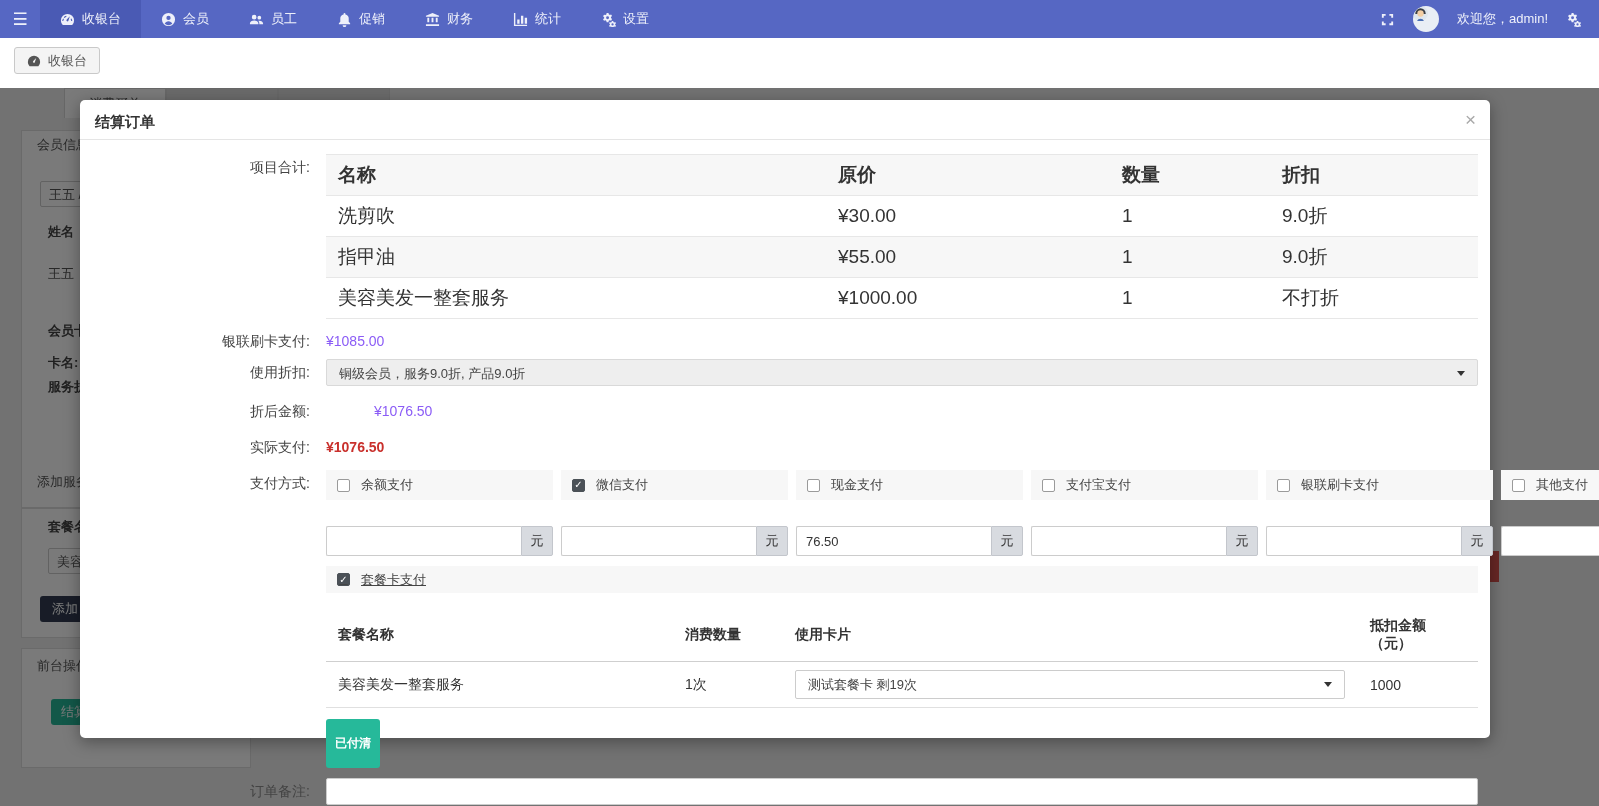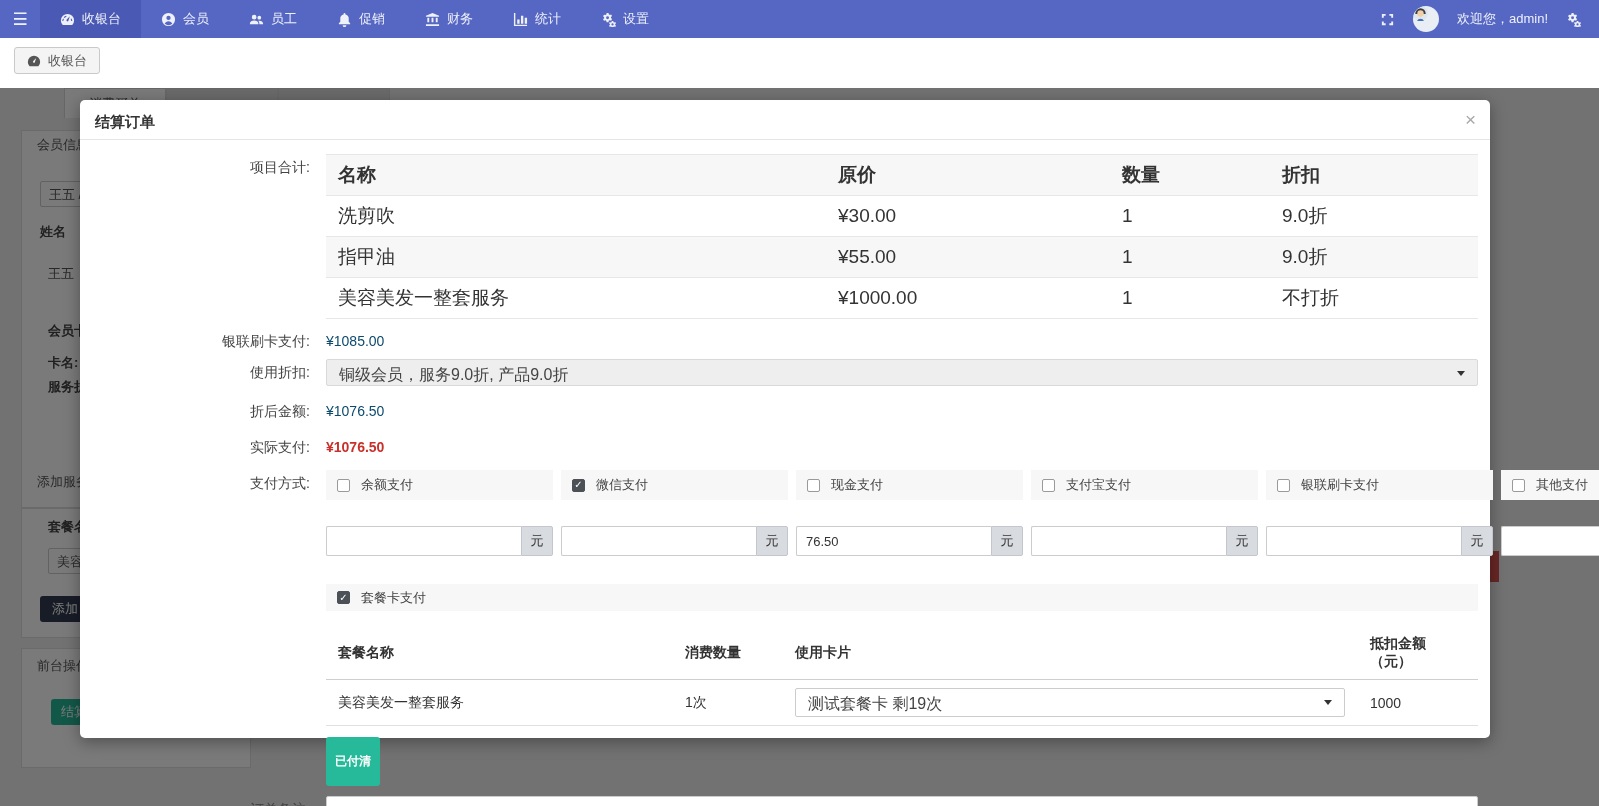--- a/index.html
+++ b/index.html
@@ -57,25 +57,25 @@
   .flabel { width:246px; flex:0 0 246px; text-align:right; padding:5px 16px 0 0; color:#444; font-size:14px; }
   .fcontent { flex:1; min-width:0; }
 
   
   table.items { width:100%; border-collapse:collapse; font-size:19px; }
   table.items th, table.items td { text-align:left; padding:7px 12px; font-weight:normal; border-bottom:1px solid #e7e7e7; }
   table.items th { font-weight:bold; background:#f7f7f7; border-top:1px solid #e7e7e7; }
   table.items tr.alt td { background:#f7f7f7; }
   .col-name{width:500px;} .col-price{width:284px;} .col-qty{width:160px;} .col-disc{width:208px;}
 
-  .plain-val { padding-top:5px; font-size:14px; color:#0c4a6e; }
+  .plain-val { padding-top:5px; font-size:14px; color:#8b5cf6; }
   .red-val { color:#c9302c; font-weight:bold; }
 
   .select-box { position:relative; height:27px; background:#eeeeee; border:1px solid #d9d9d9; border-radius:2px;
-    font-size:16px; color:#444; padding:5px 26px 0 12px; cursor:pointer; white-space:nowrap; overflow:hidden; }
+    font-size:13px; color:#444; padding:5px 26px 0 12px; cursor:pointer; white-space:nowrap; overflow:hidden; }
   .select-box .caret { position:absolute; right:12px; top:11px; width:0; height:0;
     border-left:4px solid transparent; border-right:4px solid transparent; border-top:5px solid #333; }
   .select-box.white { background:#fff; border-color:#ccc; }
 
   
   .pay-grid { display:grid; grid-template-columns:repeat(6,1fr); gap:26px 8px; }
   .pay-head { background:#f7f7f7; height:30px; display:flex; align-items:center; padding-left:11px; gap:11px;
     font-size:13px; color:#444; }
   .pay-input-group { display:flex; height:30px; }
   .pay-input-group input { flex:1; min-width:0; border:1px solid #ccc; border-right:none; border-radius:2px 0 0 2px;
@@ -186,21 +186,21 @@
 
 <div class="bg-page">
   <div class="bg-tabs">
     <div class="bg-tab">消费买单</div>
     <div class="bg-tab stub"></div>
     <div class="bg-tab stub"></div>
   </div>
   <div class="bg-panel" style="left:21px; top:42px; width:230px; height:378px;"></div>
   <div class="bg-text" style="left:37px; top:48px;">会员信息</div>
   <div class="bg-input" style="left:40px; top:93px; width:200px; height:26px;">王五 /</div>
-  <div class="bg-text bold" style="left:40px; top:135px;">姓名</div>
+  <div class="bg-text bold" style="left:48px; top:135px;">姓名</div>
   <div class="bg-text" style="left:48px; top:177px;">王五</div>
   <div class="bg-text bold" style="left:48px; top:234px;">会员卡</div>
   <div class="bg-text bold" style="left:48px; top:266px;">卡名:</div>
   <div class="bg-text bold" style="left:48px; top:290px;">服务折</div>
   <div class="bg-panel" style="left:21px; top:420px; width:230px; height:130px;"></div>
   <div class="bg-text" style="left:37px; top:385px;">添加服务</div>
   <div class="bg-text bold" style="left:48px; top:430px;">套餐名</div>
   <div class="bg-input" style="left:48px; top:460px; width:180px; height:26px;">美容</div>
   <button class="bg-btn-dark" style="left:40px; top:508px;">添加</button>
   <div class="bg-panel" style="left:21px; top:560px; width:230px; height:120px;"></div>
@@ -260,21 +260,21 @@
     <div class="frow" style="margin-bottom:12px;">
       <div class="flabel">使用折扣:</div>
       <div class="fcontent">
         <div class="select-box">
           <span>铜级会员，服务9.0折, 产品9.0折</span>
           <span class="caret"></span>
         </div>
       </div>
     </div>
 
-    <div class="frow" style="margin-bottom:13px;">
+    <div class="frow" style="margin-bottom:13px;gap:48px;">
       <div class="flabel">折后金额:</div>
       <div class="fcontent plain-val">¥1076.50</div>
     </div>
 
     <div class="frow" style="margin-bottom:13px;">
       <div class="flabel">实际支付:</div>
       <div class="fcontent plain-val red-val">¥1076.50</div>
     </div>
 
     <div class="frow" style="margin-bottom:10px;">
@@ -325,21 +325,21 @@
           <div class="pay-input-group">
             <input type="text" value="" style="">
             <span class="pay-addon">元</span>
           </div>
           <div class="pay-input-group">
             <input type="text" value="" style="">
 
           </div>
         </div>
 
-        <div class="pkg-strip" style="margin-top:28px;">
+        <div class="pkg-strip" style="margin-top:10px;text-decoration:underline;">
           <span class="cbox checked"></span>
           <span>套餐卡支付</span>
         </div>
 
         <table class="pkg">
           <tbody>
               <tr>
             <th class="pcol-name">套餐名称</th>
             <th class="pcol-qty">消费数量</th>
             <th class="pcol-card">使用卡片</th>

